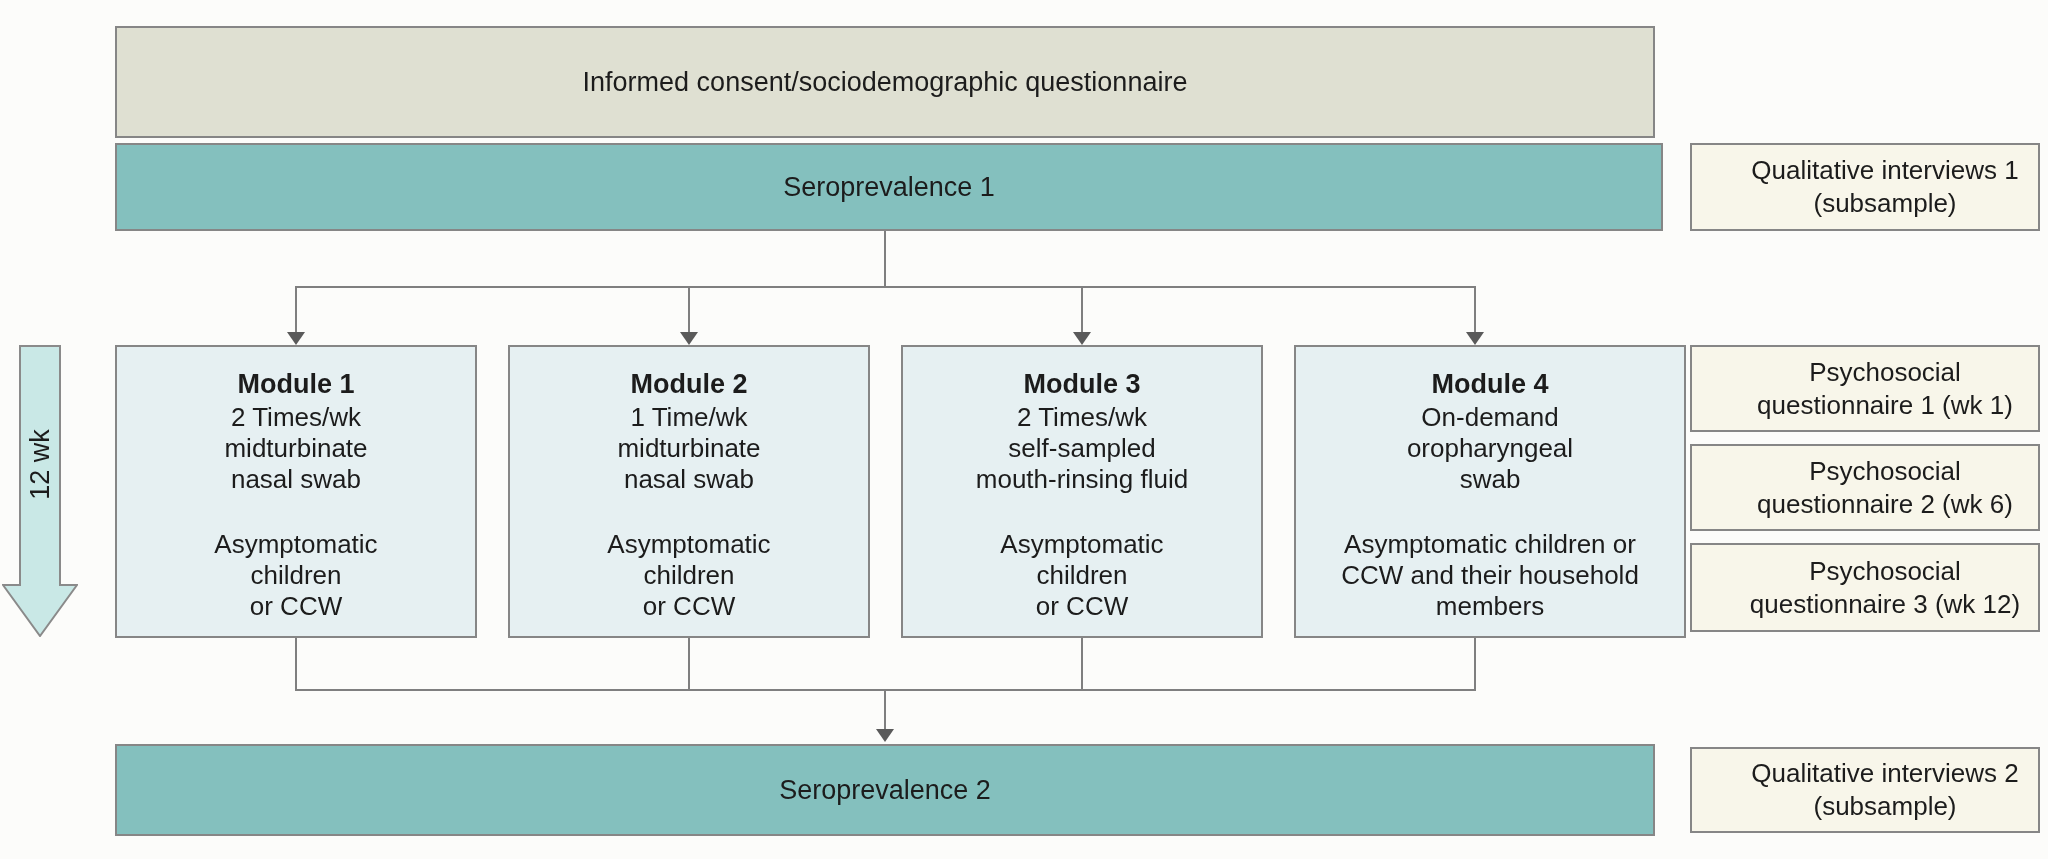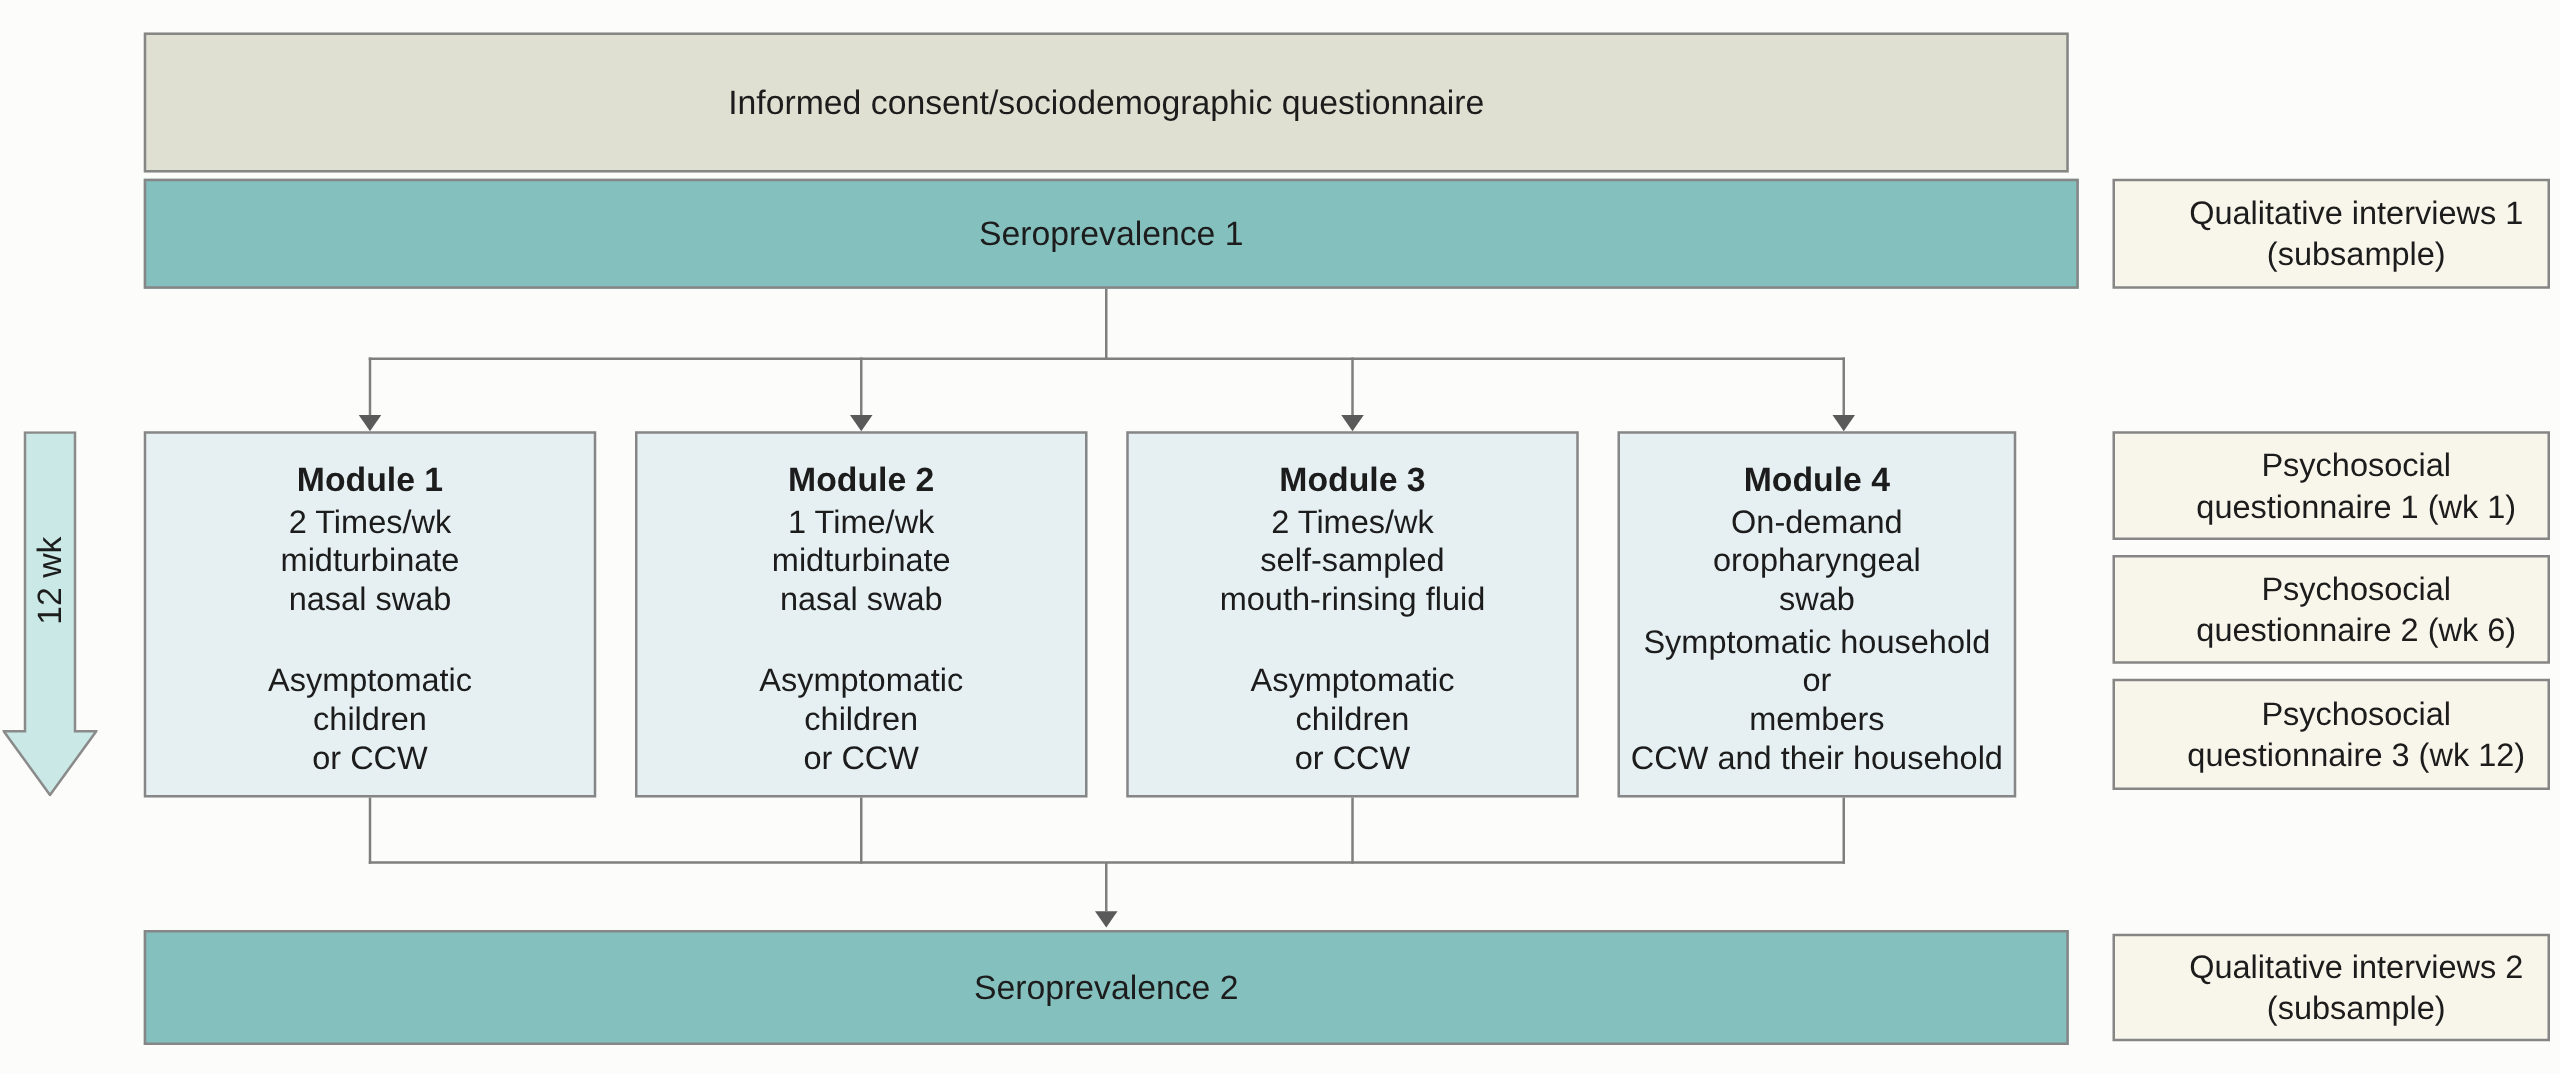--- a/index.html
+++ b/index.html
@@ -106,21 +106,21 @@
     white-space:nowrap;
     font-size:27px;
   }
   
   #consent-box{left:115px;top:26px;width:1540px;height:112px;}
   #sero1-bar{left:115px;top:143px;width:1548px;height:88px;}
   #qual1-box{left:1690px;top:143px;width:350px;height:88px;}
   #module-1{left:115px;top:345px;width:362px;height:293px;}
   #module-2{left:508px;top:345px;width:362px;height:293px;}
   #module-3{left:901px;top:345px;width:362px;height:293px;}
-  #module-4{left:1294px;top:345px;width:319px;height:293px;}
+  #module-4{left:1294px;top:345px;width:392px;height:293px;}
   #psych-1{left:1690px;top:345px;width:350px;height:87px;}
   #psych-2{left:1690px;top:444px;width:350px;height:87px;}
   #psych-3{left:1690px;top:543px;width:350px;height:89px;}
   #sero2-bar{left:115px;top:744px;width:1540px;height:92px;}
   #qual2-box{left:1690px;top:747px;width:350px;height:86px;}
 </style>
 </head>
 <body>
 
 <div class="canvas">
@@ -201,23 +201,23 @@
   </div>
 
   <div class="box module" id="module-4">
     <div class="m-block">
       <span class="m-title">Module 4</span>
       <span class="m-line">On-demand</span>
       <span class="m-line">oropharyngeal</span>
       <span class="m-line">swab</span>
     </div>
     <div class="m-block">
-      <span class="m-line">Symptomatic household or</span>
+      <span class="m-line">Asymptomatic children or</span>
+      <span class="m-line">CCW and their household</span>
       <span class="m-line">members</span>
-      <span class="m-line">CCW and their household</span>
     </div>
   </div>
 
   <div class="box side-box" id="psych-1">
     <span>Psychosocial</span>
     <span>questionnaire 1 (wk 1)</span>
   </div>
   <div class="box side-box" id="psych-2">
     <span>Psychosocial</span>
     <span>questionnaire 2 (wk 6)</span>

